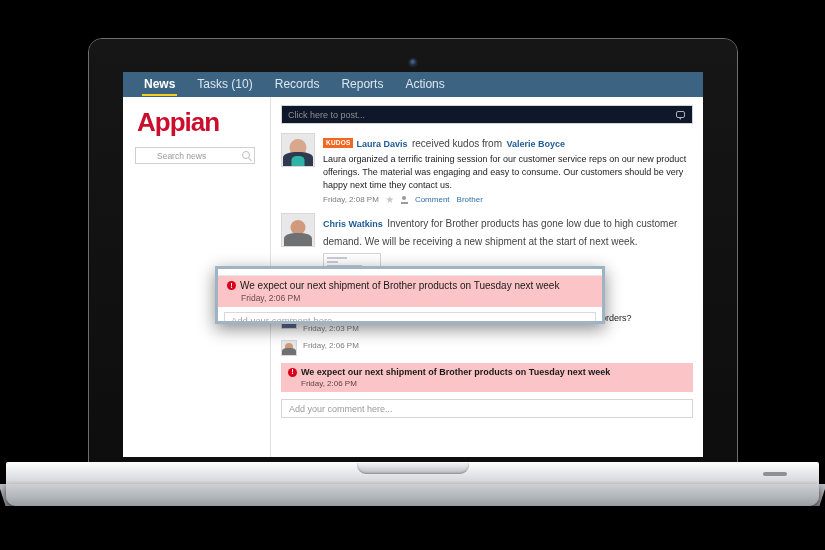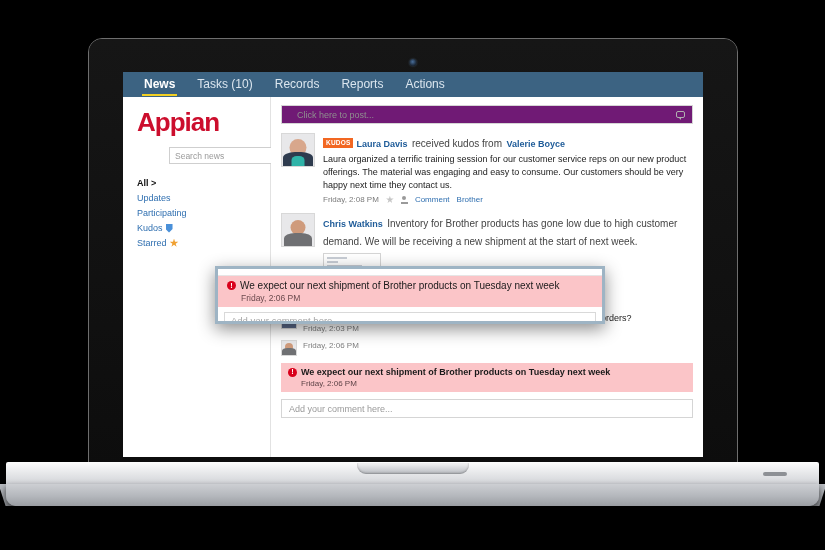--- a/index.html
+++ b/index.html
@@ -94,21 +94,21 @@
   }
   .logo {
     color: #cc0e2d; font-size: 26px; font-weight: bold;
     font-family: "Liberation Sans", sans-serif;
     letter-spacing: -1px; line-height: 1; margin: 4px 0 12px 2px;
     position: relative; display: inline-block;
   }
   .searchbox {
     position: relative; width: 120px; height: 17px;
     border: 1px solid #cfcfcf; background: #fff;
-    display: flex; align-items: center; padding: 0 5px; margin-bottom: 14px; margin-left: 34px;
+    display: flex; align-items: center; padding: 0 21px; margin-bottom: 14px;
   }
   .searchbox span { font-size: 8.5px; color: #9a9a9a; }
   .search-ico {
     position: absolute; right: 4px; top: 3px; width: 8px; height: 8px;
     border: 1.2px solid #bdbdbd; border-radius: 50%;
   }
   .search-ico::after {
     content: ""; position: absolute; right: -3px; bottom: -2px;
     width: 4px; height: 1.2px; background: #bdbdbd; transform: rotate(45deg);
   }
@@ -125,21 +125,21 @@
   }
   .star-ico {
     display: inline-block; width: 9px; height: 9px; background: #f0a030;
     clip-path: polygon(50% 0%,61% 35%,98% 35%,68% 57%,79% 91%,50% 70%,21% 91%,32% 57%,2% 35%,39% 35%);
   }
 
   
   .feed { flex: 1; padding: 8px 10px 0 10px; background: #fff; position: relative; }
   .postbox {
     position: relative; height: 19px; border: 1px solid #d5d5d5;
-    background: #701a75; display: flex; align-items: center; padding: 0 15px;
+    background: #0f172a; display: flex; align-items: center; padding: 0 6px;
     margin-bottom: 9px;
   }
   .postbox span { font-size: 9px; color: #8f8f8f; }
   .bubble-ico {
     position: absolute; right: 7px; top: 5px; width: 9px; height: 7px;
     border: 1px solid #b0b0b0; border-radius: 2px;
   }
   .bubble-ico::after {
     content: ""; position: absolute; left: 1px; bottom: -3px;
     border-left: 3px solid transparent; border-top: 3px solid #b0b0b0;
@@ -282,39 +282,20 @@
     <div class="appbody">
 
       <div class="sidebar">
         <div class="logo">Appian</div>
 
         <div class="searchbox">
           <span>Search news</span>
           <span class="search-ico"></span>
         </div>
 
-        <div class="navlist">
-          <div class="navlink all">
-            <span>All &gt;</span>
-          </div>
-          <div class="navlink">
-            <span>Updates</span>
-          </div>
-          <div class="navlink">
-            <span>Participating</span>
-          </div>
-          <div class="navlink">
-            <span>Kudos</span>
-            <span class="ribbon-ico"></span>
-          </div>
-          <div class="navlink">
-            <span>Starred</span>
-            <span class="star-ico"></span>
-          </div>
-        </div>
       </div>
 
       <div class="feed">
 
         <div class="postbox">
           <span>Click here to post...</span>
           <span class="bubble-ico"></span>
         </div>
 
         <div class="post">

